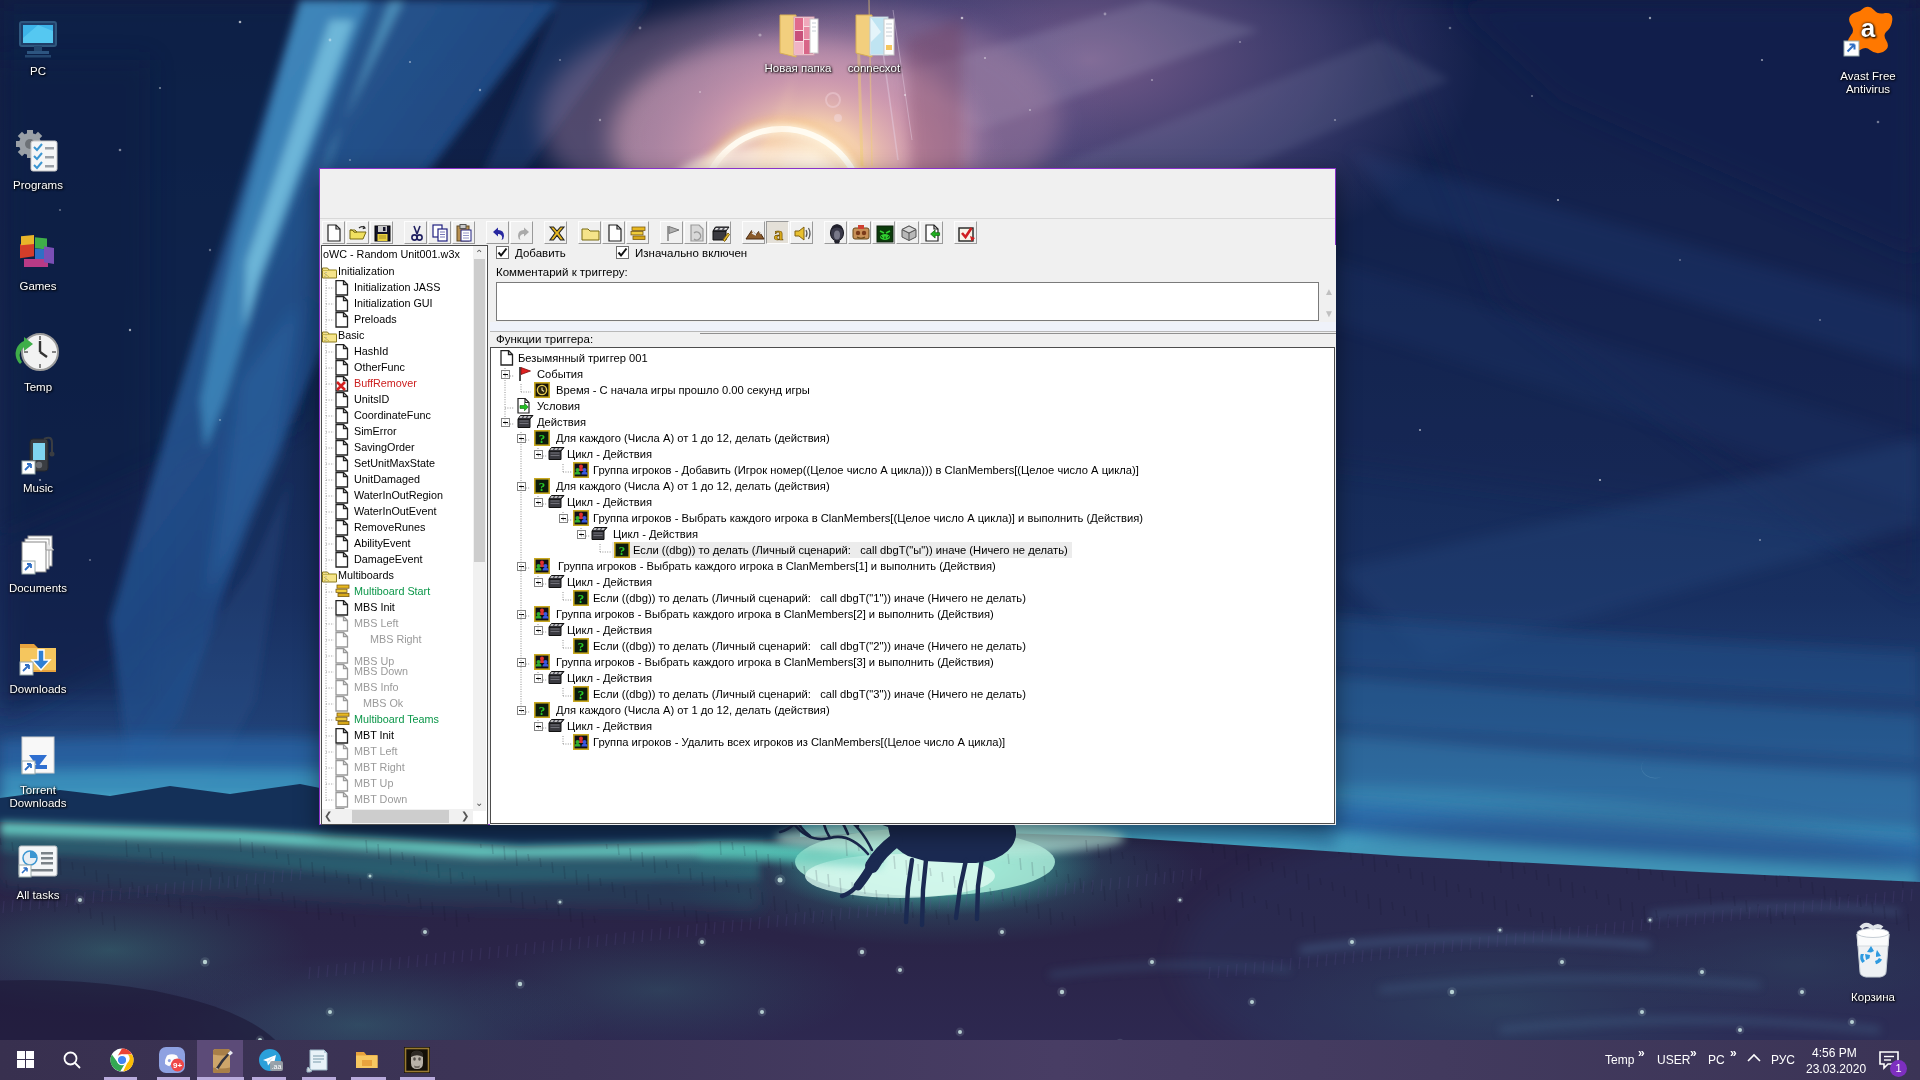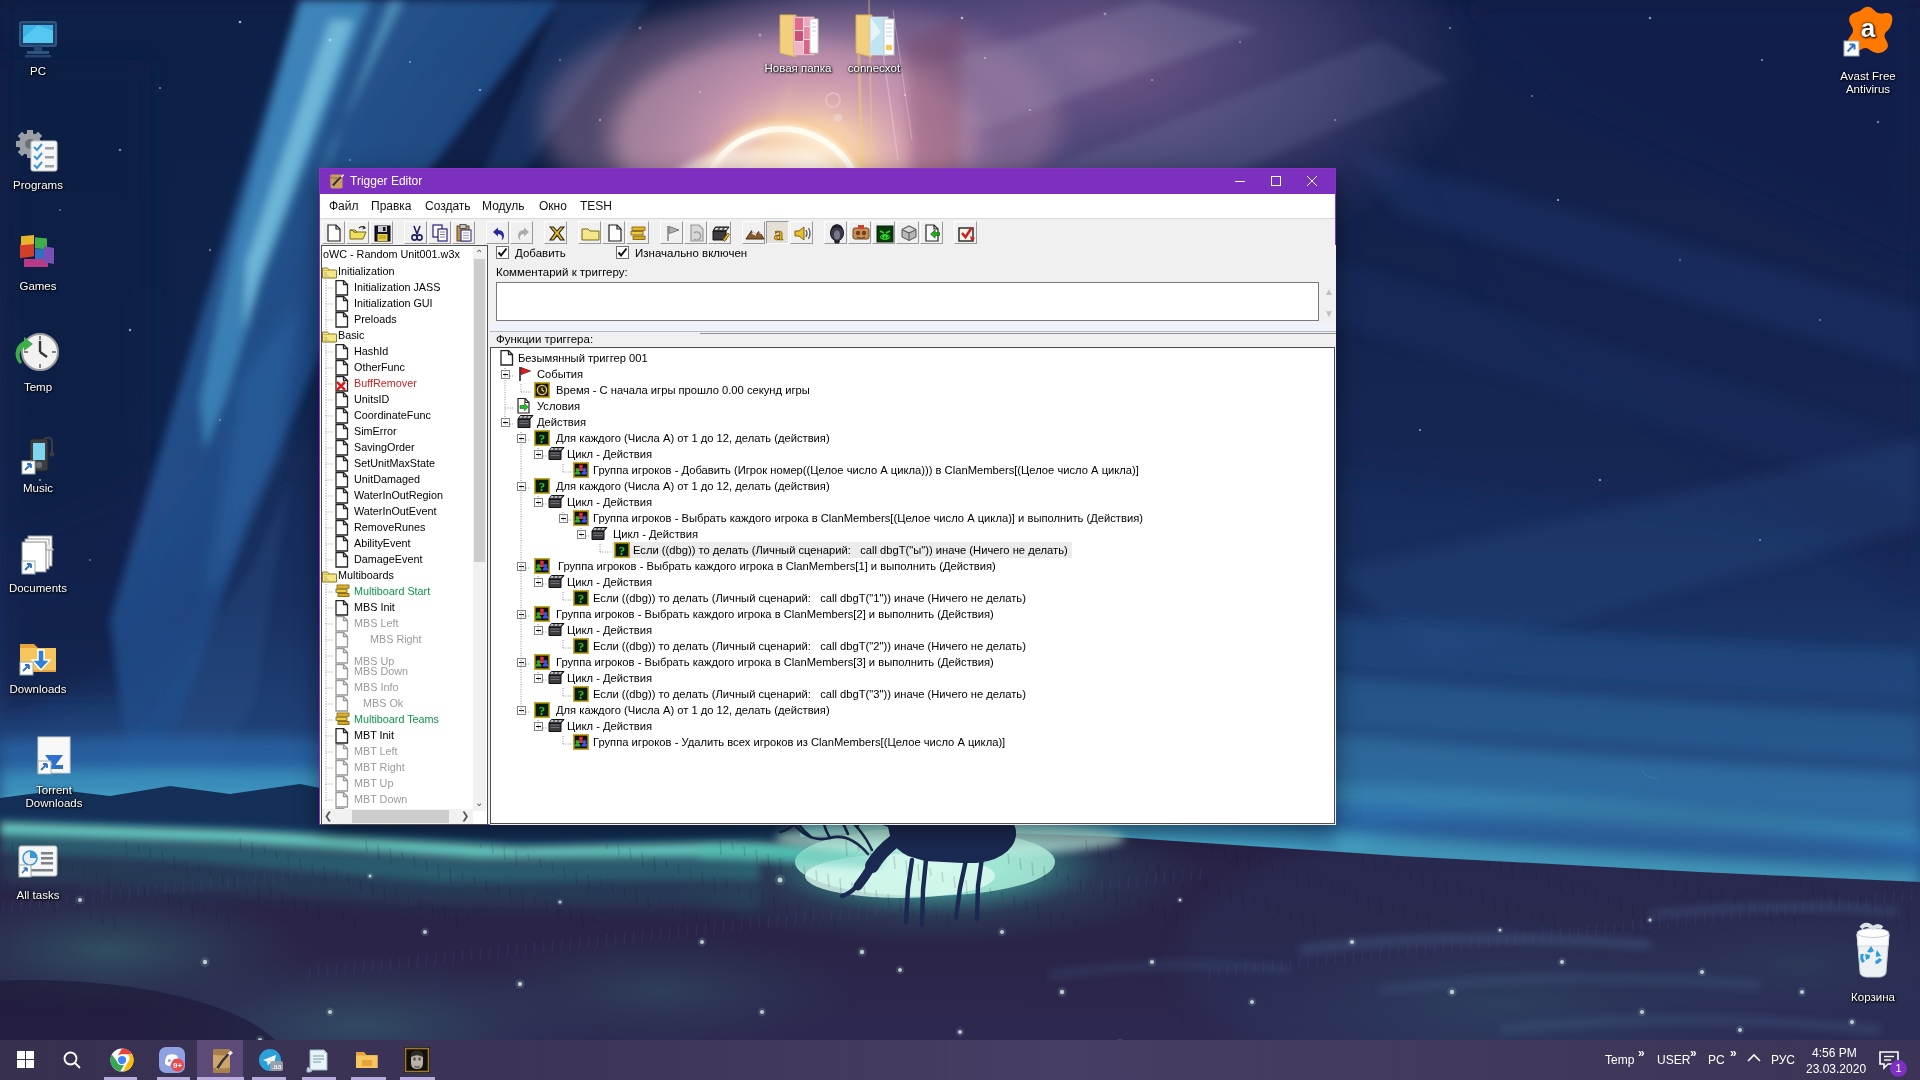--- a/index.html
+++ b/index.html
@@ -936,21 +936,21 @@
 <div class="dicon" style="left:0px;top:632px;width:76px">
       <svg width="48" height="48" viewBox="0 0 48 48" style="">
         <path d="M6 12 h14 l4 4 h18 v24 h-36 z" fill="#e8a33d"></path>
         <path d="M6 16 h36 v22 h-36 z" fill="#f5c65e"></path>
         <path d="M24 18 v10 h-6 l9 10 9 -10 h-6 v-10 z" fill="#2f7fd4" stroke="#fff" stroke-width="1.5"></path>
         <rect x="6" y="30" width="13" height="13" fill="#fff" stroke="#9aa"></rect>
         <path d="M9 39 l6 -6 m0 0 h-4 m4 0 v4" stroke="#2f6fc4" stroke-width="1.8" fill="none"></path>
       </svg>
       <span class="lbl">Downloads</span>
     </div>
-<div class="dicon" style="left:16px;top:733px;width:76px">
+<div class="dicon" style="left:0px;top:733px;width:76px">
       <svg width="48" height="48" viewBox="0 0 48 48" style="">
         <rect x="8" y="4" width="32" height="36" fill="#f8f8f8" stroke="#cfcfcf"></rect>
         <path d="M24 8 v14 h-9 l9 12 9 -12 h-9 v-14 z" fill="#2f6fd0"></path>
         <path d="M15 34 h18" stroke="#2f6fd0" stroke-width="4"></path>
         <rect x="8" y="28" width="13" height="13" fill="#fff" stroke="#9aa"></rect>
         <path d="M11 37 l6 -6 m0 0 h-4 m4 0 v4" stroke="#2f6fc4" stroke-width="1.8" fill="none"></path>
       </svg>
       <span class="lbl">Torrent<br>Downloads</span>
     </div>
 <div class="dicon" style="left:0px;top:838px;width:76px">
@@ -1024,46 +1024,20 @@
           <path d="M20 32 l4 -6 3 5 -3 1.6 z"></path>
           <path d="M30 30 l4 6 -5 1 0 -3.4 z"></path>
           <path d="M19 40 l-1 -6 5 1 -0.5 3.2 z"></path>
           <path d="M28 41 a6 6 0 0 0 4 -3 l3 1.6 a9 9 0 0 1 -6 4.6 z"></path>
           <path d="M17 34 a6 6 0 0 0 1 7 l-2.6 2 a9 9 0 0 1 -1.6 -9 z"></path>
         </g>
       </svg>
       <span class="lbl">Корзина</span>
     </div>
 <div id="win">
-<div id="tbar">
-        <span class="ti"><svg width="17" height="17" viewBox="0 0 17 17" style="">
-            <path d="M2 3 Q2 1.5 4 1.5 L13 1.5 Q15 2 14.5 4 L14.5 13 Q15 15.5 12.5 15.5 L4.5 15.5 Q2 15.5 2.5 13 Z" fill="#c9a063"></path>
-            <path d="M2 3 Q7 4.5 14.5 3.5 L14.5 6 Q7 7 2 5.5 Z" fill="#8a6a3a" opacity="0.45"></path>
-            <path d="M4 12 Q8 7 13 3 L15 1.5 L13.5 4.5 Q9 9 6 13 Z" fill="#2e2e36"></path>
-            <path d="M12.5 3.5 L15 1 L16 2.5 L13.8 4.8 Z" fill="#e8e8f0"></path>
-          </svg></span>
-        <span class="tt">Trigger Editor</span>
-<svg class="wbtn" style="right:78px" width="34" height="25">
-          <line x1="12" y1="12.5" x2="22" y2="12.5" stroke="#fff" stroke-width="1"></line>
-        </svg>
-<svg class="wbtn" style="right:42px" width="34" height="25">
-          <rect x="12.5" y="7.5" width="9" height="9" fill="none" stroke="#fff" stroke-width="1"></rect>
-        </svg>
-<svg class="wbtn" style="right:6px" width="34" height="25">
-          <path d="M12 7 L22 17 M22 7 L12 17" stroke="#fff" stroke-width="1"></path>
-        </svg>
-</div>
-<div id="menu">
-<span style="left:9px">Файл</span>
-<span style="left:51px">Правка</span>
-<span style="left:105px">Создать</span>
-<span style="left:162px">Модуль</span>
-<span style="left:219px">Окно</span>
-<span style="left:260px">TESH</span>
-</div>
 <div id="tools">
 <div class="tbtn" style="left:2px"><svg width="22" height="22" viewBox="0 0 22 22" style="">
             <g transform="translate(-1,-1)">
               <path d="M5 3 L13 3 L17 7 L17 19 L5 19 Z" fill="#fff" stroke="#222" stroke-width="1.2"></path>
               <path d="M13 3 L13 7 L17 7" fill="none" stroke="#222" stroke-width="1.2"></path>
             </g>
           </svg></div>
 <div class="tbtn" style="left:26px"><svg width="22" height="22" viewBox="0 0 22 22" style="">
             <g transform="translate(-1,-1)">
               <path d="M3 8 L3 17 L16 17 L19 10 L7 10 L5 8 Z" fill="#f0e060" stroke="#786a10" stroke-width="1"></path>

